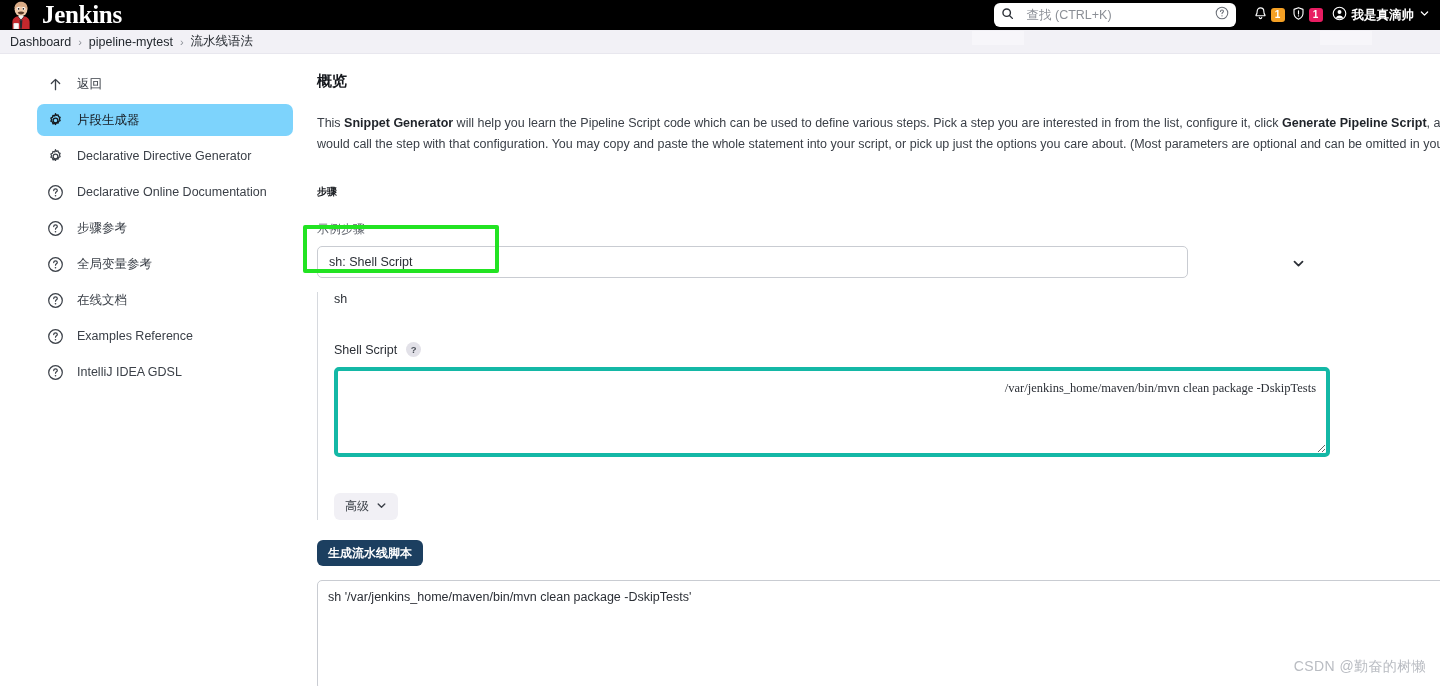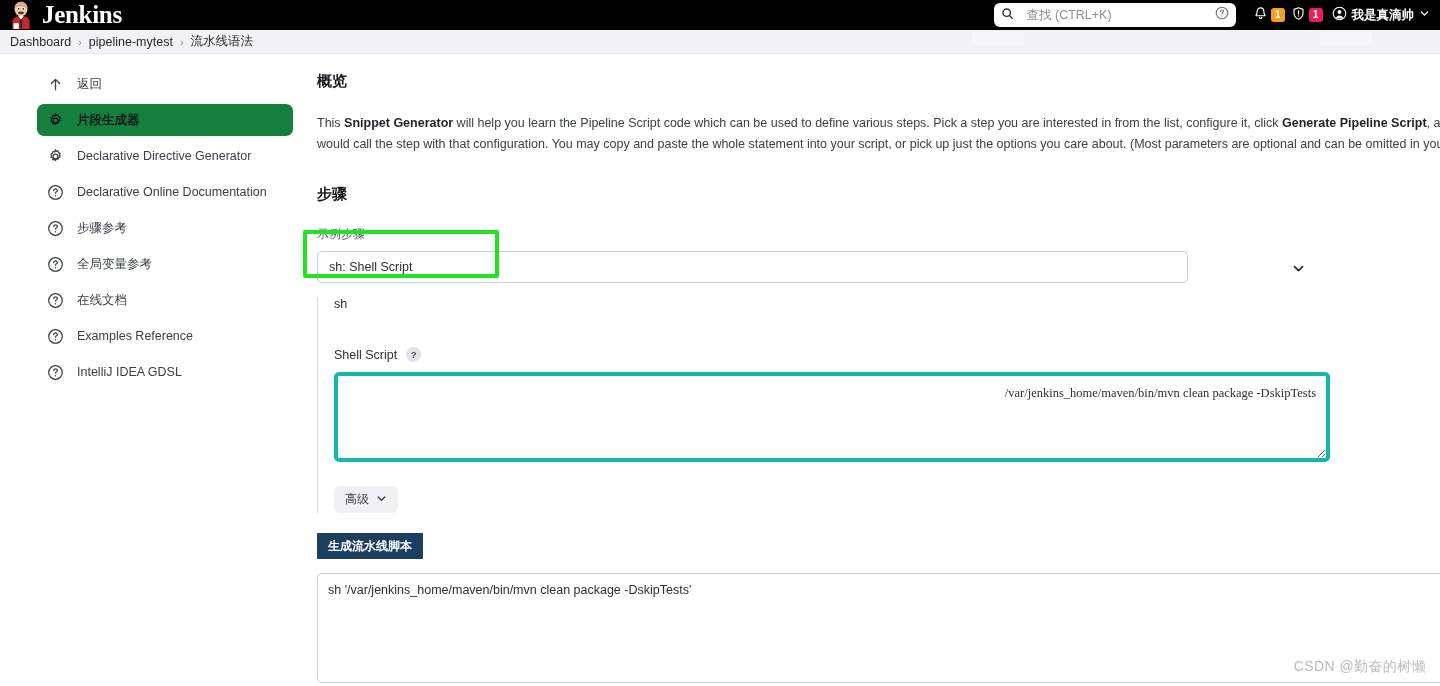--- a/index.html
+++ b/index.html
@@ -134,22 +134,22 @@
     align-items: center;
     gap: 13px;
     height: 32px;
     padding: 0 10px;
     border-radius: 7px;
     font-size: 12.5px;
     color: #3b4048;
     margin-bottom: 4px;
   }
   .side-item.active {
-    background: #15803d;
-    font-weight: 700;
+    background: #7dd3fc;
+    font-weight: 400;
     color: #15181d;
   }
   .side-ico { width: 17px; height: 17px; flex: none; display: block; }
 
   
   .main {
     flex: 1;
     padding: 18px 0 0 16px;
     min-width: 0;
     position: relative;
@@ -163,21 +163,21 @@
   .intro {
     font-size: 12.5px;
     line-height: 21px;
     color: #3b4048;
     width: 1400px;
     margin: 0 0 30px 0;
   }
   .intro b { font-weight: 700; color: #1f2329; }
 
   h2.sec2 {
-    font-size: 15px;
+    font-size: 10px;
     font-weight: 700;
     margin: 10px 0 22px 0;
     color: #15181d;
   }
   .field-label {
     font-size: 12px;
     color: #5b6069;
     margin-bottom: 8px;
   }
   .select-row { position: relative; width: 1000px; }
@@ -249,39 +249,39 @@
     font-size: 12.5px;
     color: #2b2f36;
     font-family: Liberation Serif, serif;
     resize: both;
     outline: none;
     line-height: 18px;
     display: block;
     text-align: right;
   }
   .adv-btn {
-    margin-top: 24px;
+    margin-top: 36px;
     display: inline-flex;
     align-items: center;
     gap: 7px;
     background: #f1f0f5;
     border: none;
     border-radius: 6px;
     height: 27px;
     padding: 0 11px;
     font-size: 12px;
     color: #3b4048;
     font-family: "Liberation Sans", "DejaVu Sans", sans-serif;
   }
   .gen-btn {
     margin-top: 20px;
     background: #1c3f60;
     color: #ffffff;
     border: none;
-    border-radius: 1px;
+    border-radius: 6px;
     height: 26px;
     padding: 0 11px;
     font-size: 12px;
     font-weight: 700;
     font-family: "Liberation Sans", "DejaVu Sans", sans-serif;
     display: inline-flex;
     align-items: center;
   }
   textarea.out-ta {
     margin-top: 14px;

